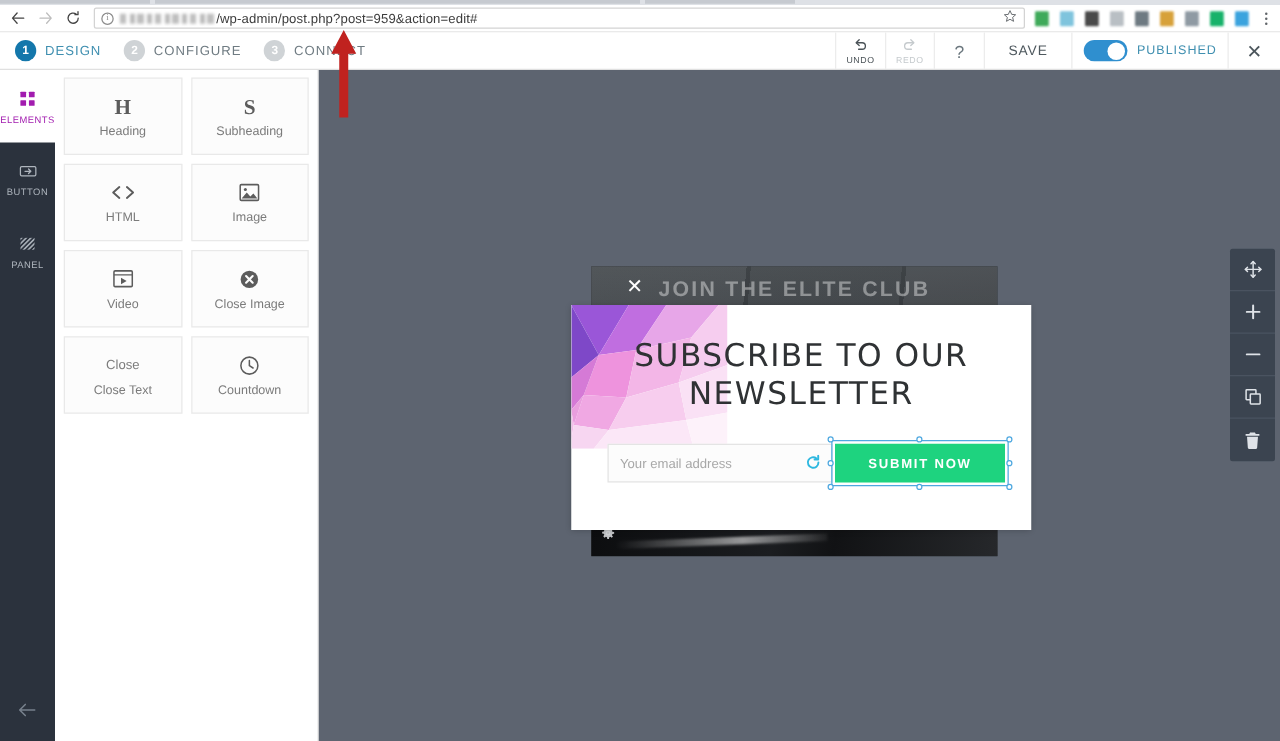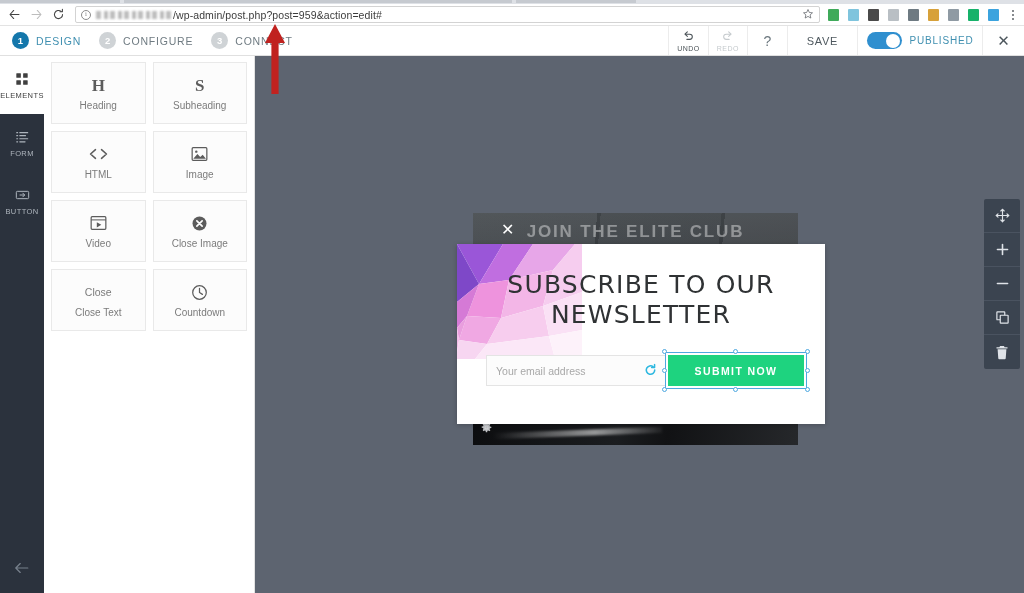--- a/index.html
+++ b/index.html
@@ -125,21 +125,21 @@
     position: absolute; top: 56px; left: 0; width: 44px; height: 537px;
     background: #2b323d;
   }
   .rail-item {
     position: relative; width: 44px; height: 58px;
     display: flex; flex-direction: column; align-items: center; justify-content: center;
     color: #aeb5bd; gap: 4px;
   }
   .rail-item .r-ico { height: 17px; display: flex; align-items: center; justify-content: center; }
   .rail-item .r-lbl { font-size: 7.5px; letter-spacing: 0.4px; }
-  .rail-item.active { background: #ffffff; color: #404040; }
+  .rail-item.active { background: #ffffff; color: #a21caf; }
   .rail-back {
     position: absolute; bottom: 14px; left: 0; width: 44px; height: 22px;
     display: flex; align-items: center; justify-content: center; color: #77808c;
   }
 
   
   .palette {
     position: absolute; top: 56px; left: 44px; width: 211px; height: 537px;
     background: #ffffff; border-right: 1px solid #e2e2e2;
     padding: 6px 7px 0 7px;
@@ -392,35 +392,39 @@
             <rect x="1.5" y="1.5" width="5.2" height="5.2" rx="0.6"></rect>
             <rect x="9.3" y="1.5" width="5.2" height="5.2" rx="0.6"></rect>
             <rect x="1.5" y="9.3" width="5.2" height="5.2" rx="0.6"></rect>
             <rect x="9.3" y="9.3" width="5.2" height="5.2" rx="0.6"></rect>
           </svg>
       </div>
       <div class="r-lbl">ELEMENTS</div>
     </div>
     <div class="rail-item">
       <div class="r-ico">
-        <svg width="14" height="14" viewBox="0 0 16 16" fill="none" stroke="currentColor" stroke-width="1.3" stroke-linecap="round">
-            <path d="M2 3h1M2 6.5h1M2 10h1M2 13.5h1"></path>
-            <path d="M5.5 3h9M5.5 6.5h6.5M5.5 10h9M5.5 13.5h6"></path>
-          </svg>
-      </div>
-      <div class="r-lbl">FORM</div>
-    </div>
-    <div class="rail-item">
-      <div class="r-ico">
         <svg width="15" height="14" viewBox="0 0 18 16" fill="none" stroke="currentColor" stroke-width="1.2">
             <rect x="1.6" y="3.6" width="14.8" height="8.8" rx="1.2"></rect>
             <path d="M6 8h5.4M9.4 5.8 11.6 8 9.4 10.2" stroke-linecap="round" stroke-linejoin="round"></path>
           </svg>
       </div>
       <div class="r-lbl">BUTTON</div>
+    </div>
+    <div class="rail-item">
+      <div class="r-ico">
+        <svg width="14" height="14" viewBox="0 0 16 16">
+            <defs>
+              <pattern id="hatch" width="3" height="3" patternUnits="userSpaceOnUse" patternTransform="rotate(45)">
+                <rect width="1.4" height="3" fill="currentColor"></rect>
+              </pattern>
+            </defs>
+            <rect x="1.6" y="2.6" width="12.8" height="10.8" fill="url(#hatch)"></rect>
+          </svg>
+      </div>
+      <div class="r-lbl">PANEL</div>
     </div>
 
     <div class="rail-back">
       <svg width="16" height="14" viewBox="0 0 18 14">
           <path d="M7 2 L2 7 L7 12 M2.4 7 H15.5" stroke="currentColor" stroke-width="1.4" fill="none" stroke-linecap="round" stroke-linejoin="round"></path>
         </svg>
     </div>
   </div>
 
   <div class="palette">

